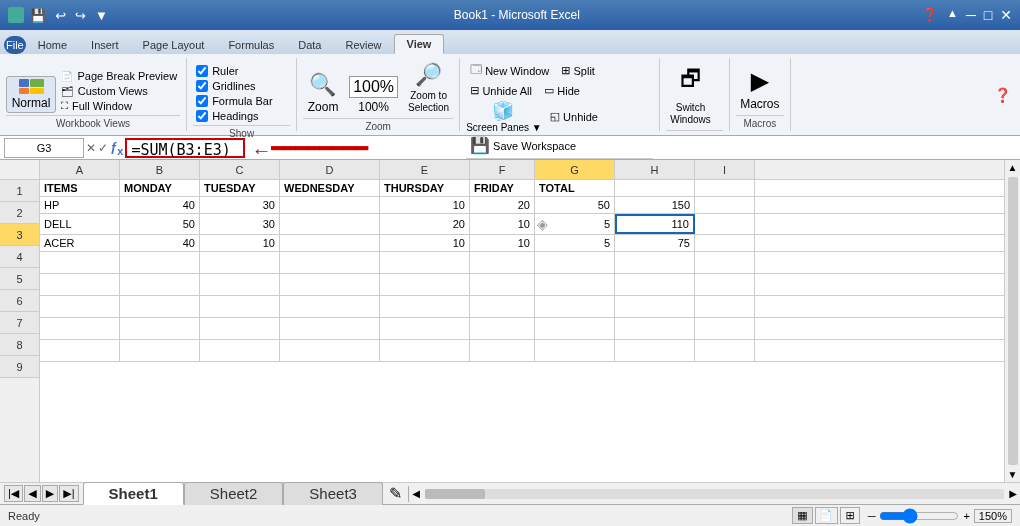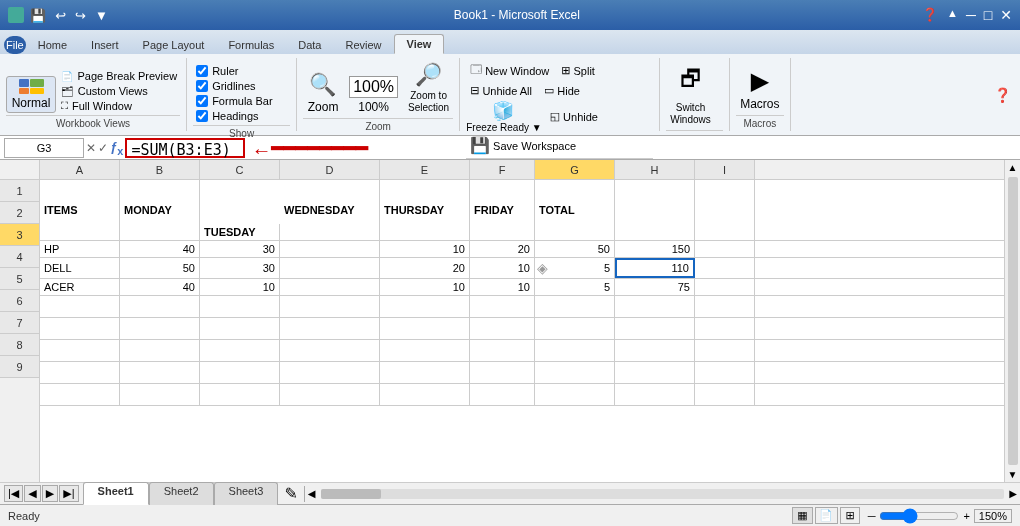--- a/index.html
+++ b/index.html
@@ -234,25 +234,25 @@
       display: flex;
       align-items: center;
       justify-content: space-between;
       padding: 0 8px;
       font-size: 11px;
     }
     .status-left { color: #333; }
     .status-right { display: flex; align-items: center; gap: 8px; }
     .zoom-slider { width: 80px; height: 10px; }
     .sheet-tab {
-      padding: 2px 14px;
+      padding: 2px 25px;
       border: 1px solid #aaa;
       border-bottom: none;
       border-radius: 3px 3px 0 0;
-      font-size: 11px;
+      font-size: 15px;
       cursor: pointer;
       background: #ddd;
       color: #333;
     }
     .sheet-tab.active {
       background: white;
       border-bottom: 1px solid white;
       font-weight: bold;
     }
     
@@ -426,21 +426,21 @@
           <span>Unhide All</span>
         </div>
         <div class="window-small-btn">
           <span>▭</span>
           <span>Hide</span>
         </div>
       </div>
       <div style="display:flex; gap:4px;">
         <div style="display:flex; flex-direction:column; align-items:center; cursor:pointer;">
           <span style="font-size:18px;">🧊</span>
-          <span style="font-size:10px;">Freeze Ready ▼</span>
+          <span style="font-size:10px;">Screen Panes ▼</span>
         </div>
         <div class="window-small-btn">
           <span>◱</span>
           <span>Unhide</span>
         </div>
       </div>
       <div class="window-small-btn">
         <span style="font-size:16px;">💾</span>
         <span>Save
 Workspace</span>
@@ -516,21 +516,21 @@
         <div class="row-header" style="height:22px;">7</div>
         <div class="row-header" style="height:22px;">8</div>
         <div class="row-header" style="height:22px;">9</div>
       </div>
 
       <div class="grid">
 
         <div class="grid-row">
           <div class="cell header-row" style="width:80px; font-weight:bold;">ITEMS</div>
           <div class="cell header-row" style="width:80px; font-weight:bold;">MONDAY</div>
-          <div class="cell header-row" style="width:80px; font-weight:bold;margin-top:44px;">TUESDAY</div>
+          <div class="cell header-row" style="width:80px; font-weight:bold;">TUESDAY</div>
           <div class="cell header-row" style="width:100px; font-weight:bold;">WEDNESDAY</div>
           <div class="cell header-row" style="width:90px; font-weight:bold;">THURSDAY</div>
           <div class="cell header-row" style="width:65px; font-weight:bold;">FRIDAY</div>
           <div class="cell header-row" style="width:80px; font-weight:bold;">TOTAL</div>
           <div class="cell" style="width:80px;"></div>
           <div class="cell" style="width:60px;"></div>
         </div>
 
         <div class="grid-row">
           <div class="cell" style="width:80px;">HP</div>

